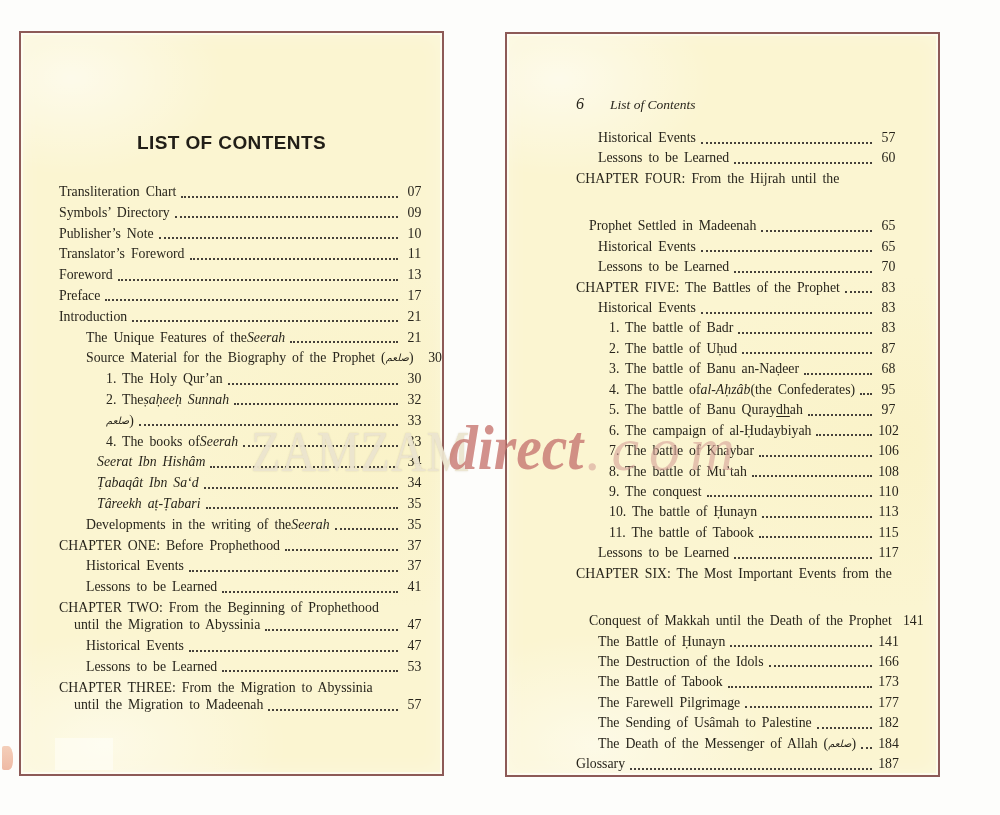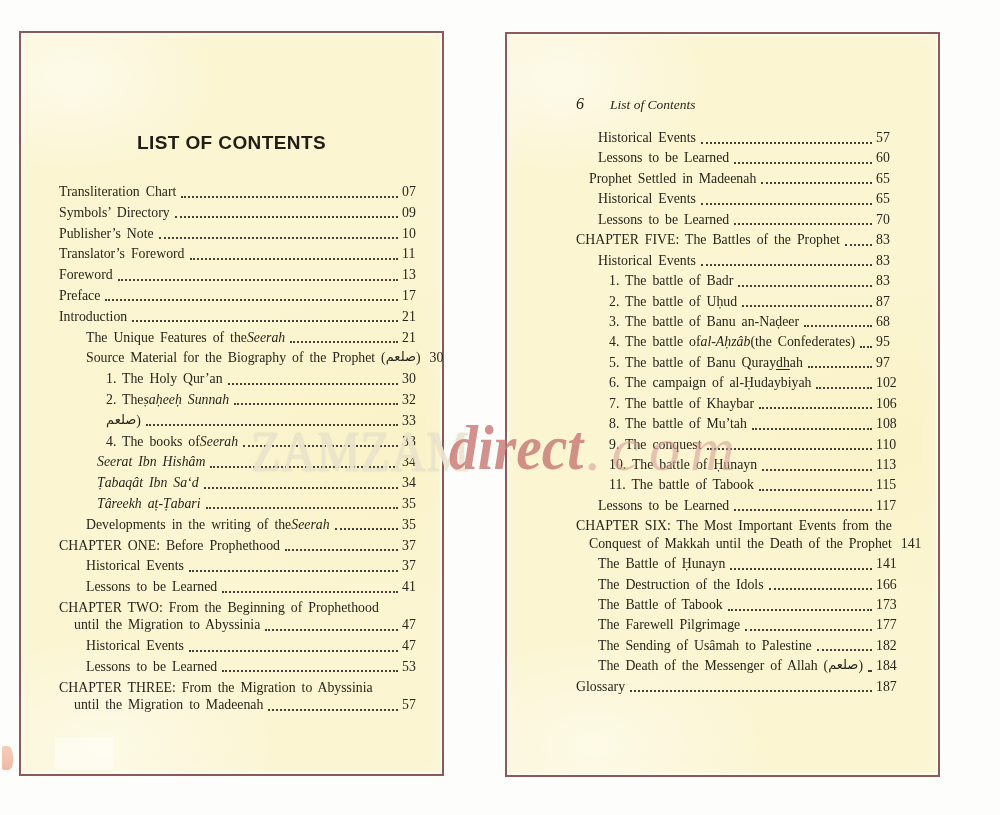--- a/index.html
+++ b/index.html
@@ -42,33 +42,33 @@
   .left  .trow{height:20.8px;}
   .right .trow{height:20.45px;}
   .toc .line1{height:17.4px;}
 
   .left .ind1{padding-left:27px;}
   .left .ind2{padding-left:38px;}
   .left .ind3{padding-left:47px;}
   .left .cont{padding-left:15px;}
   .right .ind1{padding-left:22px;}
   .right .ind3{padding-left:33px;}
-  .right .cont{padding-left:13px;}
+  .right .cont{padding-left:13px;margin-top:30px;}
 
   .leader{
     flex:1 1 auto;height:0;
     border-bottom:2px dotted #45413a;
     margin:0 4px 0 5px;
     align-self:flex-start;margin-top:11.5px;
   }
-  .num{flex:0 0 auto;min-width:25px;text-align:left;}
+  .num{flex:0 0 auto;min-width:25px;text-align:center;}
 
   .it{font-style:italic;}
   .ul{text-decoration:underline;text-underline-offset:2px;text-decoration-thickness:1px;}
-  .saw{font-family:"DejaVu Sans",sans-serif;font-size:13px;position:relative;top:-1px;word-spacing:0;}
+  .saw{font-family:"DejaVu Sans",sans-serif;font-size:10px;position:relative;top:-1px;word-spacing:0;font-style:italic;}
 
   .watermark{
     position:absolute;left:0;top:413px;width:972px;height:67px;
     pointer-events:none;z-index:6;
     font-family:"Liberation Serif","DejaVu Serif",serif;line-height:1;white-space:nowrap;
   }
   .watermark span{position:absolute;bottom:0;}
   .wm-zamzam{
     left:251px;bottom:3px;font-size:56px;letter-spacing:1px;
     color:#ece5cf;opacity:.95;
@@ -298,20 +298,23 @@
         </div>
       </div>
       <div>
         <div class="trow ind1">
           <span>Lessons to be Learned</span>
           <span class="leader"></span>
           <span class="num">60</span>
         </div>
       </div>
       <div>
+        <div class="line1 ind0">
+          <span>CHAPTER FOUR: From the Hijrah until the</span>
+        </div>
         <div class="trow cont">
           <span>Prophet Settled in Madeenah</span>
           <span class="leader"></span>
           <span class="num">65</span>
         </div>
       </div>
       <div>
         <div class="trow ind1">
           <span>Historical Events</span>
           <span class="leader"></span>

